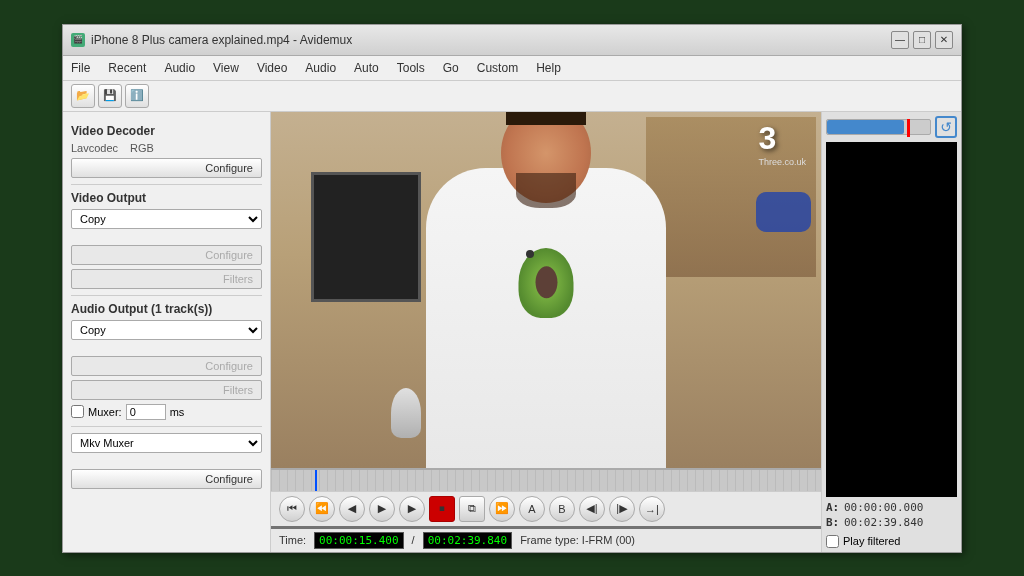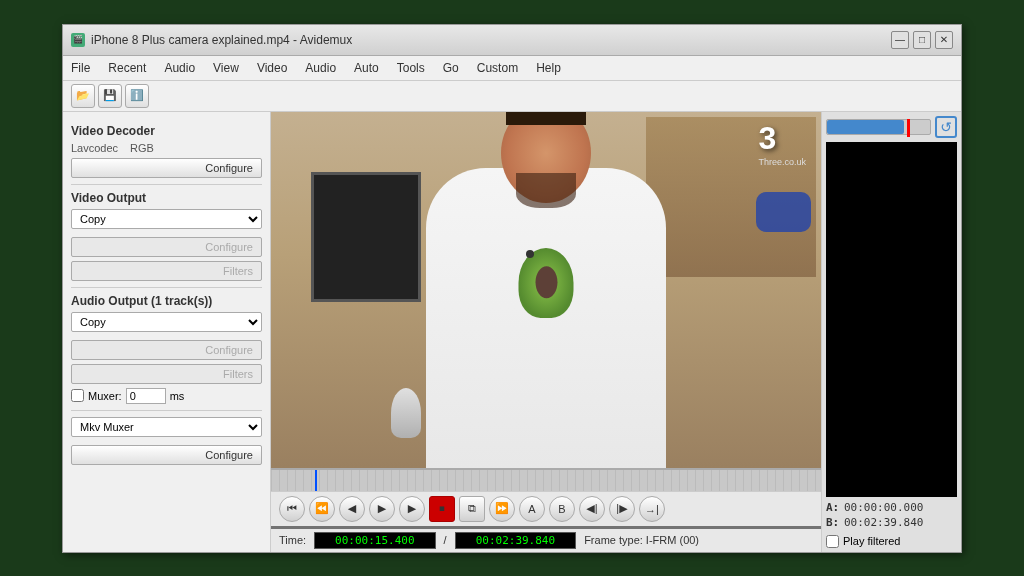--- a/index.html
+++ b/index.html
@@ -137,21 +137,21 @@
       margin-bottom: 4px;
     }
     .btn:disabled, .btn.disabled {
       color: #aaa;
       background: #e8e8e8;
     }
     .divider { border-top: 1px solid #ccc; margin: 6px 0; }
     .select-row {
       display: flex;
       align-items: flex-start;
-      margin-bottom: 8px;
+      margin-bottom: 16px;
     }
     select {
       flex: 1;
       padding: 2px 4px;
       border: 1px solid #aaa;
       background: white;
       font-size: 11px;
       border-radius: 2px;
     }
     .shift-row {
@@ -242,21 +242,21 @@
       gap: 8px;
       font-size: 11px;
       color: #333;
       border-top: 3px solid #737373;
     }
     .time-display {
       background: black;
       color: #00ff00;
       font-family: monospace;
       font-size: 11px;
-      padding: 1px 20px;
+      padding: 1px 4px;
       border: 1px solid #555;
     }
     .right-panel {
       width: 140px;
       background: #e0e0e0;
       border-left: 1px solid #ccc;
       display: flex;
       flex-direction: column;
       padding: 4px;
       gap: 4px;

